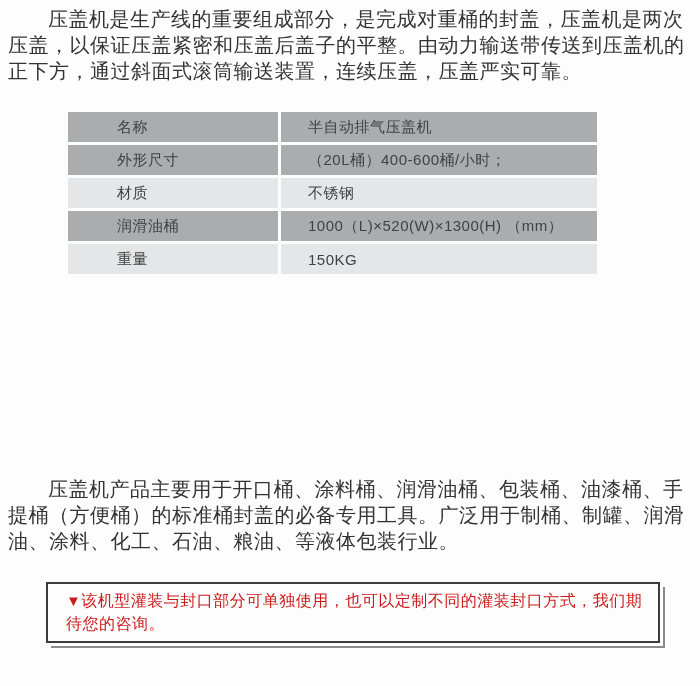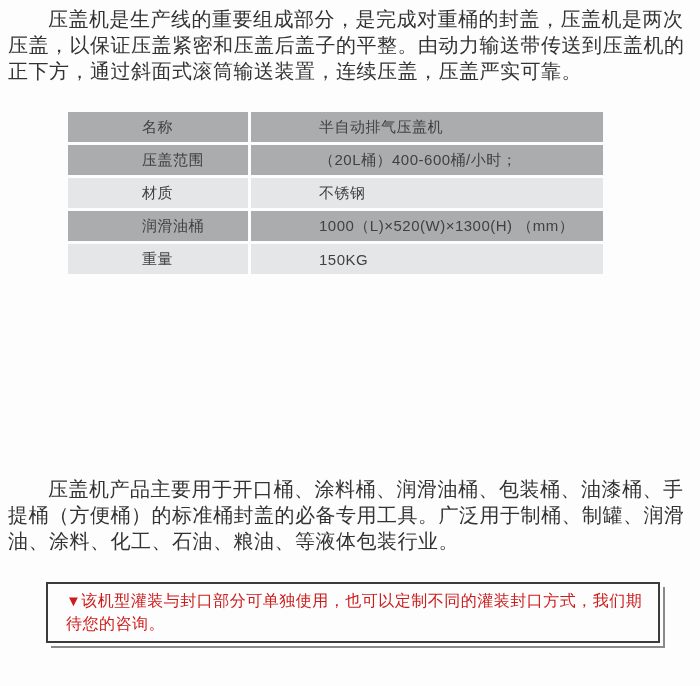--- a/index.html
+++ b/index.html
@@ -24,22 +24,22 @@
   .para.usage{top:476px;}
   table.spec-table{
     position:absolute;left:65px;top:109px;
     border-collapse:separate;border-spacing:3px;
     table-layout:fixed;
   }
   table.spec-table td{
     height:30px;vertical-align:middle;
     font-size:15px;color:var(--table-text);letter-spacing:0.5px;
   }
-  td.label{width:180px;padding-left:74px;}
-  td.value{width:352px;padding-left:68px;}
+  td.label{width:210px;padding-left:49px;}
+  td.value{width:316px;padding-left:27px;}
   tr.gray td{background:var(--row-gray);}
   tr.light td{background:var(--row-light);}
   .notice{
     position:absolute;left:46px;top:582px;width:614px;min-height:55px;
     border:2px solid var(--notice-border);
     background:var(--page-bg);
     box-shadow:3px 3px 0 0 var(--page-bg),5px 5px 0 0 var(--shadow-gray);
     padding:5px 14px 6px 18px;
     font-size:16px;line-height:23px;letter-spacing:0.5px;
     color:var(--notice-red);
@@ -59,21 +59,21 @@
       <td class="label">名称</td>
       <td class="value">半自动排气压盖机</td>
     </tr>
 
 
 
 
 
 
     <tr class="gray">
-      <td class="label">压盖范围</td>
+      <td class="label">外形尺寸</td>
       <td class="value">（20L桶）400-600桶/小时；</td>
     </tr>
 
     <tr class="light">
       <td class="label">材质</td>
       <td class="value">不锈钢</td>
     </tr>
 
     <tr class="gray">
       <td class="label">润滑油桶</td>

